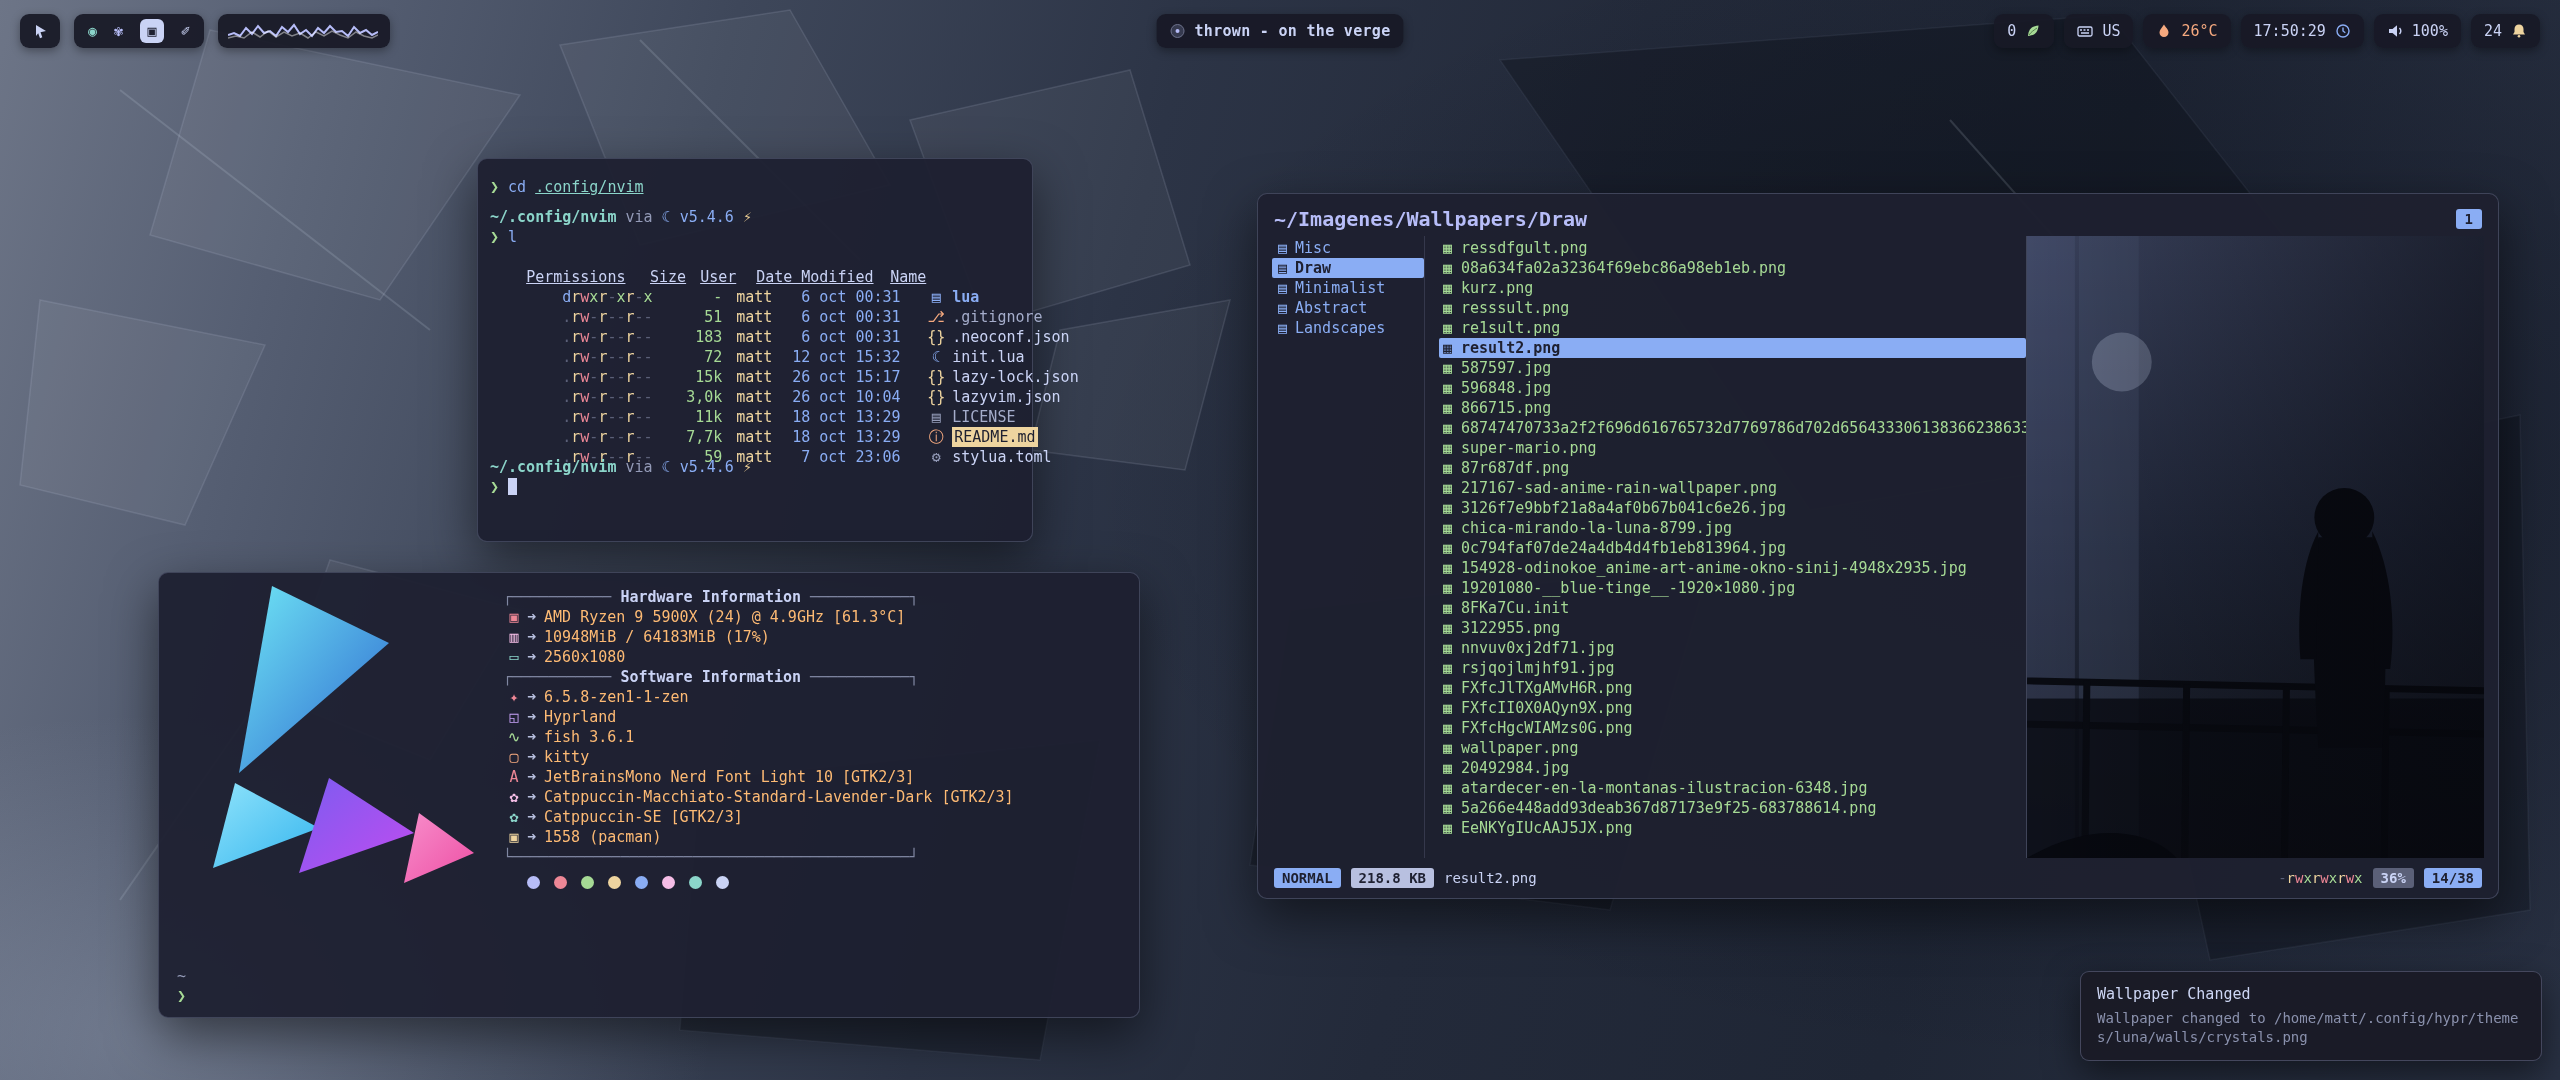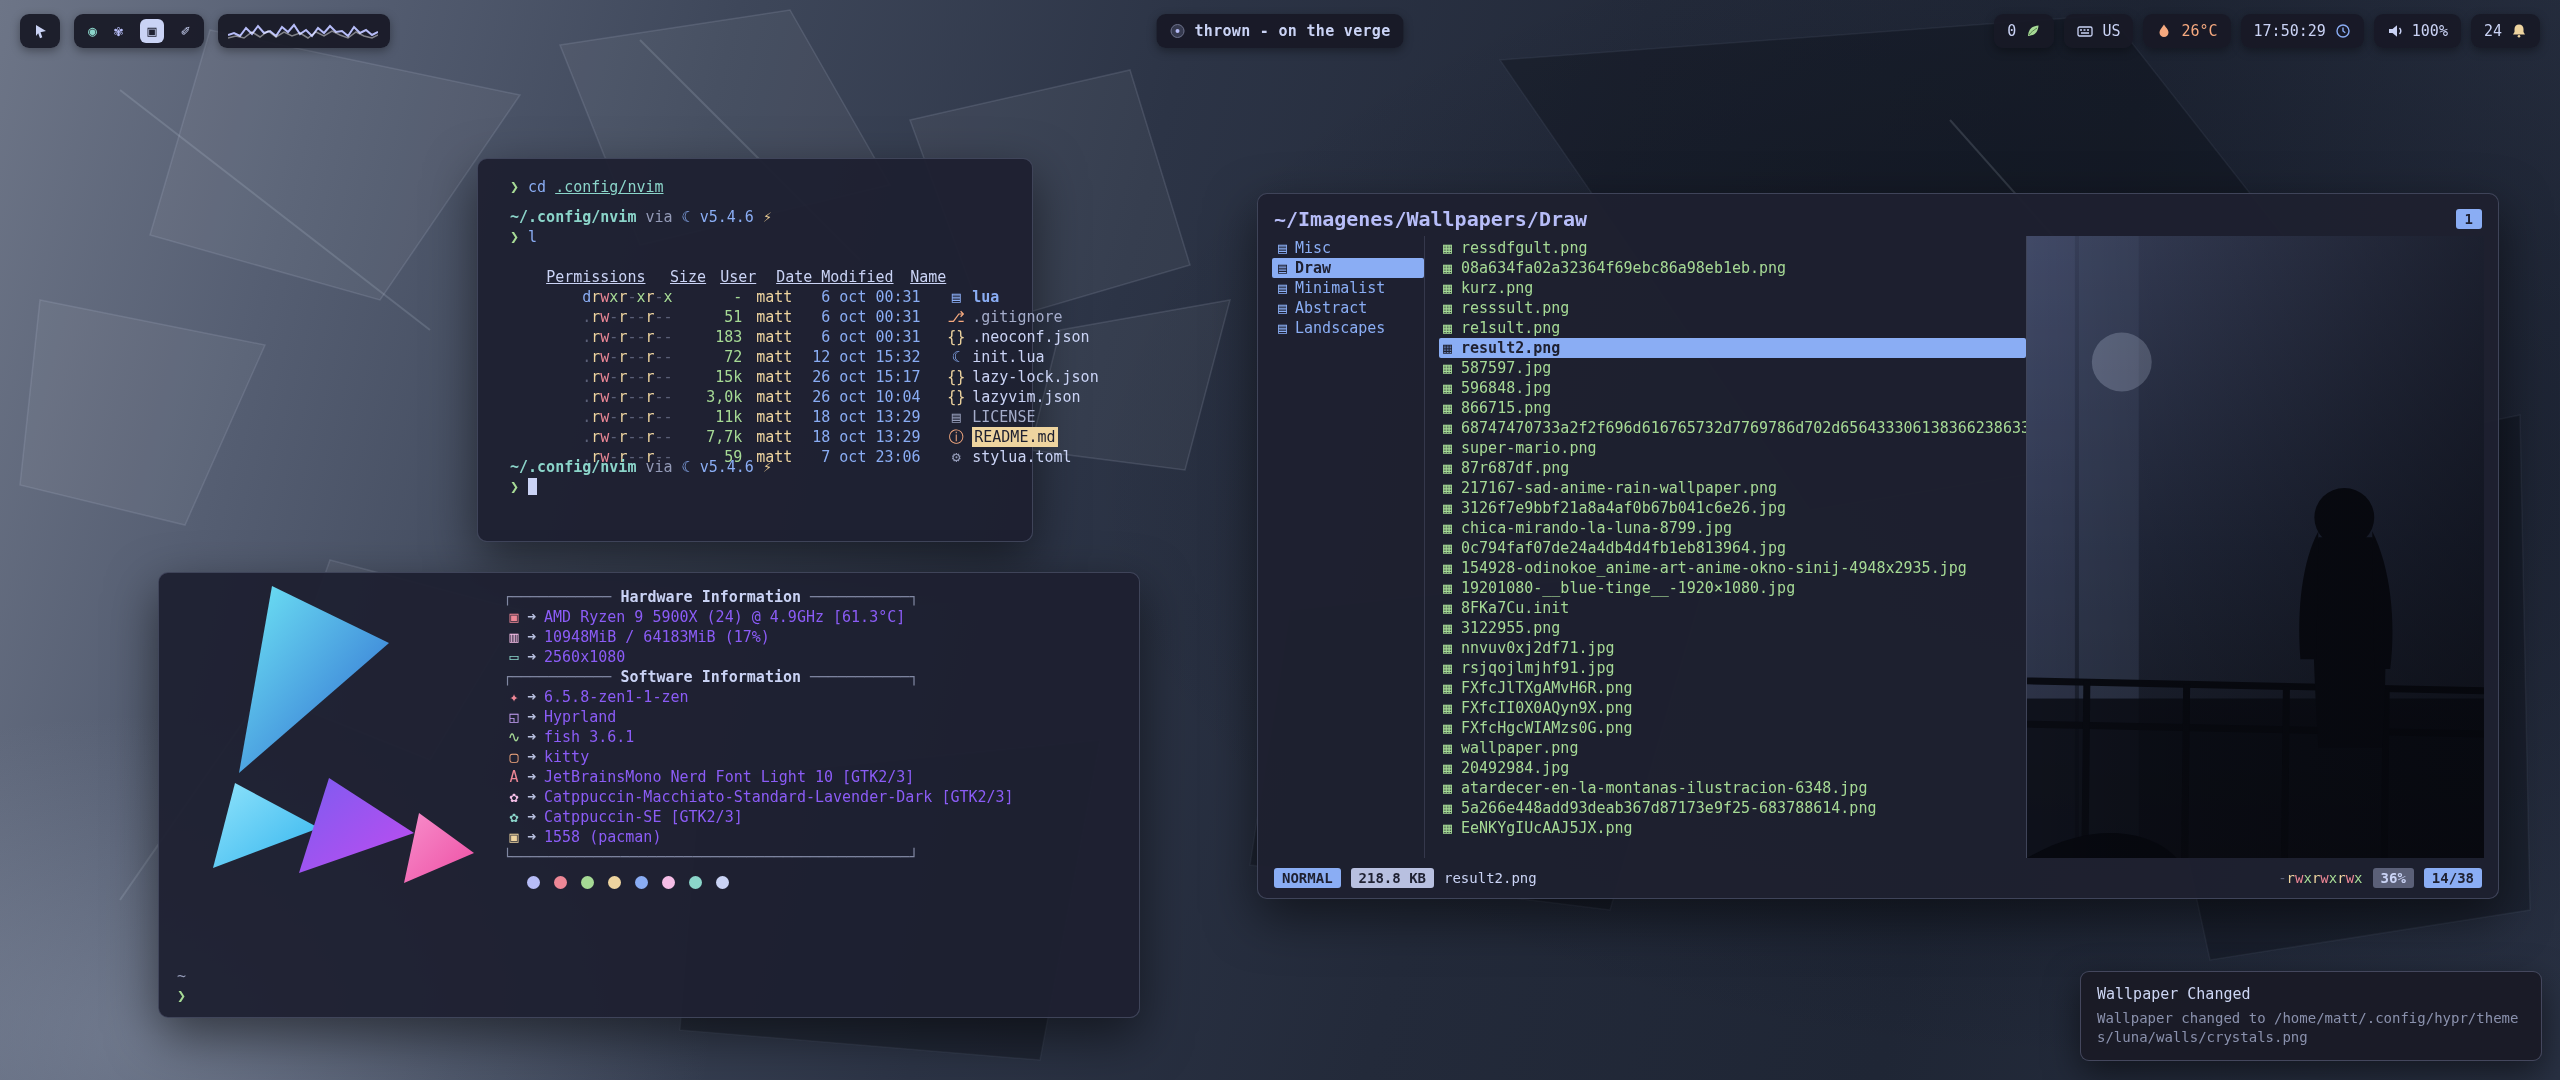--- a/index.html
+++ b/index.html
@@ -29,21 +29,21 @@
   .center-pill .mlabel{font-weight:bold;letter-spacing:.3px}
   .rightgroup{margin-left:auto;display:flex;gap:10px;align-items:center}
   .temp-txt{color:#f5a97f}
   .icon16{width:16px;height:16px;display:block}
 
   
   .term{position:absolute;background:rgba(30,32,48,.95);border:1px solid rgba(73,77,100,.8);
         border-radius:10px;box-shadow:0 18px 50px rgba(0,0,0,.5);z-index:2;font-size:15px;line-height:20px}
 
   
-  .term-nvim{left:477px;top:158px;width:556px;height:384px;padding:18px 32px}
+  .term-nvim{left:477px;top:158px;width:556px;height:384px;padding:18px 12px}
   .tline{white-space:pre;height:20px}
   .gap8{height:10px}
   .p-green{color:#a6da95;font-weight:bold}
   .c-blue{color:#8aadf4}
   .c-teal{color:#8bd5ca}
   .c-teal-b{color:#8bd5ca;font-weight:bold}
   .c-grey{color:#939ab7}
   .c-bolt{color:#e5c890}
   .u{text-decoration:underline}
   .lshead span{display:inline-block;text-decoration:underline;color:#cad3f5}
@@ -62,21 +62,21 @@
 
   
   .term-fetch{left:158px;top:572px;width:982px;height:446px}
   .logo{position:absolute;left:18px;top:8px;width:300px;height:310px}
   .finfo{position:absolute;left:344px;top:14px;width:580px}
   .fhead{white-space:pre;height:20px;color:#8087a2}
   .fhtitle{color:#cad3f5;font-weight:bold}
   .frow{height:20px;white-space:nowrap}
   .ficon{display:inline-block;width:22px;text-align:center}
   .farrow{color:#b8c0e0;margin:0 8px 0 2px}
-  .ftext{color:#8b5cf6}
+  .ftext{color:#fdba74}
   .dots{display:flex;gap:14px;margin:9px 0 0 24px}
   .dot{width:13px;height:13px;border-radius:50%;display:inline-block}
   .fprompt{position:absolute;left:18px;top:393px}
 
   
   .fm{left:1257px;top:193px;width:1242px;height:706px;background:rgba(30,32,48,.97)}
   .fm-head{position:absolute;left:16px;top:14px;right:16px;height:22px;display:flex;align-items:center}
   .fm-path{color:#b7bdf8;font-weight:bold;font-size:20px}
   .fm-tab{margin-left:auto;background:#8aadf4;color:#1e2030;font-weight:bold;border-radius:3px;padding:0 9px;font-size:14px;line-height:20px}
   .panes{position:absolute;left:14px;right:14px;top:42px;bottom:40px;display:flex}

